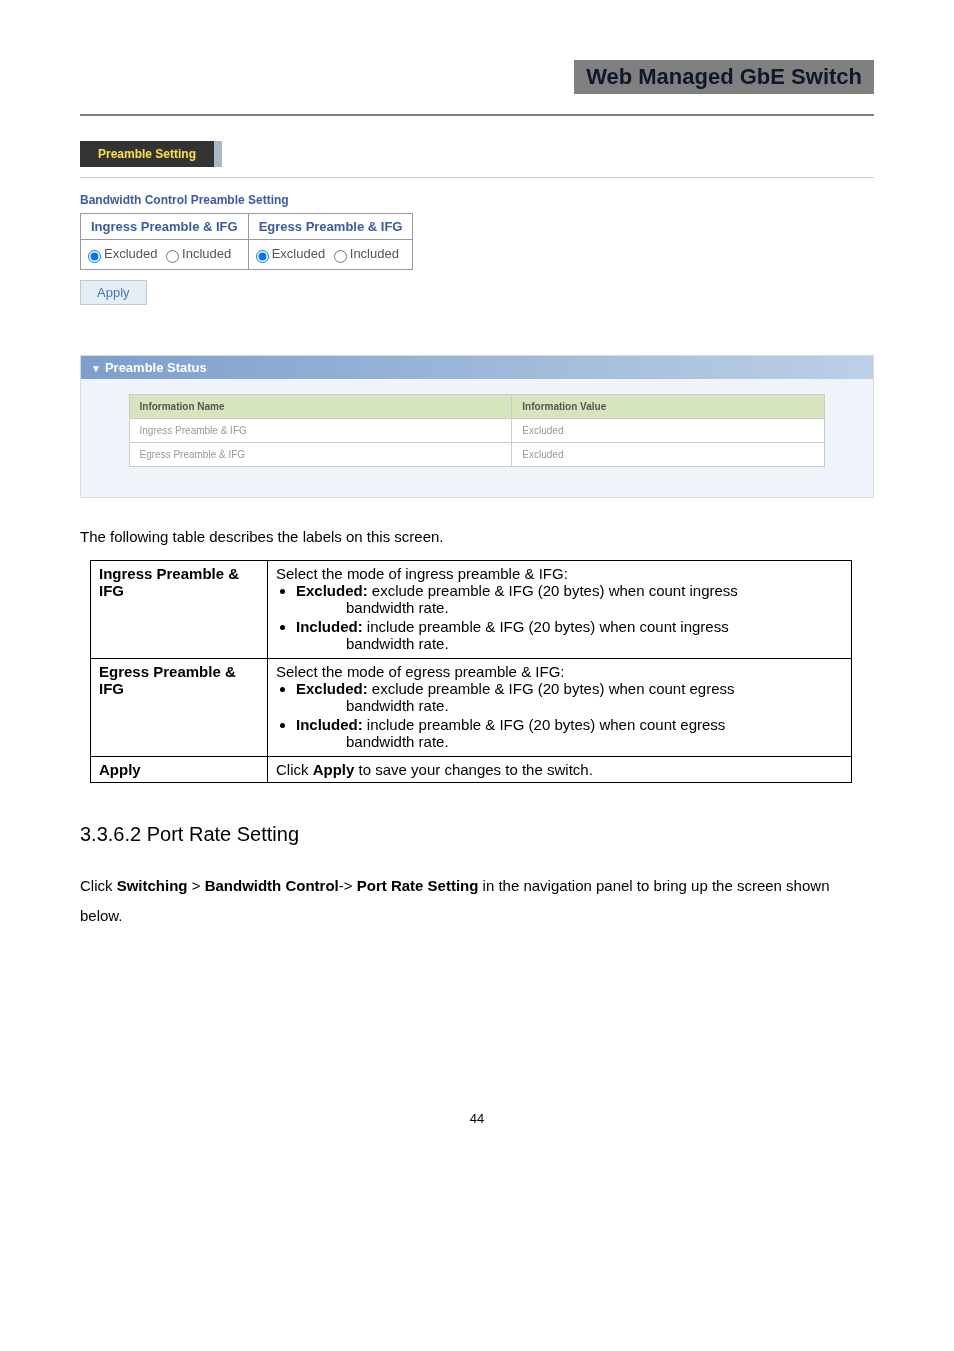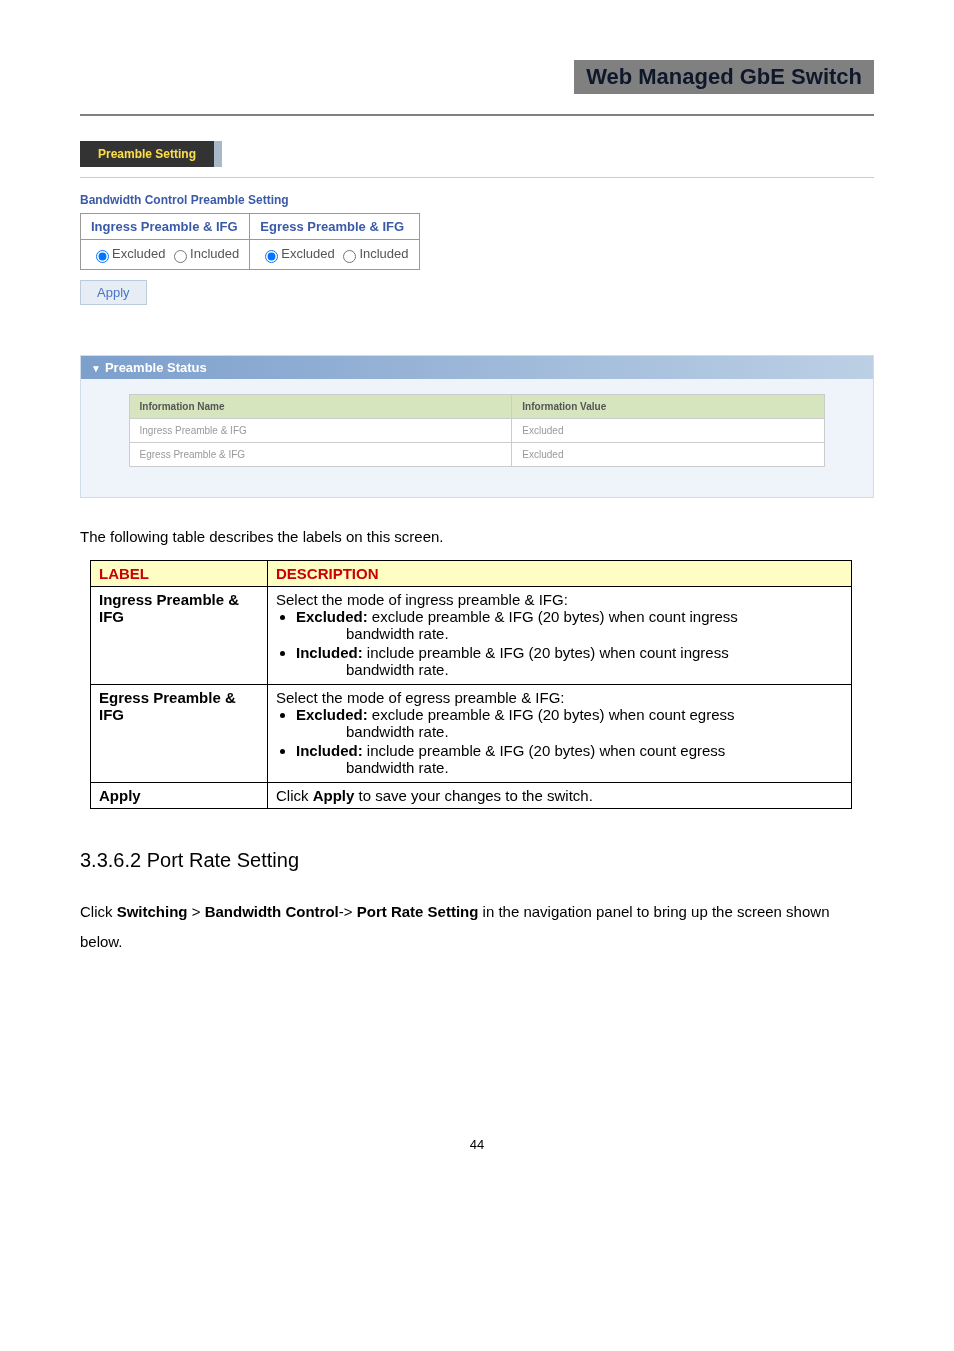--- a/index.html
+++ b/index.html
@@ -60,21 +60,21 @@
       border: 1px solid #999;
       background: #fff;
       color: #3a5aa8;
       font-weight: bold;
       padding: 5px 10px;
       text-align: left;
       font-size: 13px;
     }
     .preamble-table td {
       border: 1px solid #999;
-      padding: 6px 10px;
+      padding: 6px 2px;
       font-size: 13px;
       color: #555;
     }
     .preamble-table td input[type="radio"] {
       vertical-align: middle;
     }
     .apply-button {
       background: #e6edf5;
       border: 1px solid #bcd;
       color: #4a75c6;
@@ -234,24 +234,20 @@
       <td>Excluded</td>
     </tr>
   </tbody>
     </table>
 </div>
 
 <p class="intro-text">The following table describes the labels on this screen.</p>
 
 <table class="desc-table">
   <tbody>
-      <tr>
-    <th>LABEL</th>
-    <th>DESCRIPTION</th>
-  </tr>
   <tr>
     <td class="label-col">Ingress Preamble &amp; IFG</td>
     <td>
       <span>Select the mode of ingress preamble &amp; IFG:</span>
       <ul class="desc-list">
         <li><b>Excluded:</b><span> exclude preamble &amp; IFG (20 bytes) when count ingress</span><span class="indent">bandwidth rate.</span></li>
         <li><b>Included:</b><span> include preamble &amp; IFG (20 bytes) when count ingress</span><span class="indent">bandwidth rate.</span></li>
       </ul>
     </td>
   </tr>

